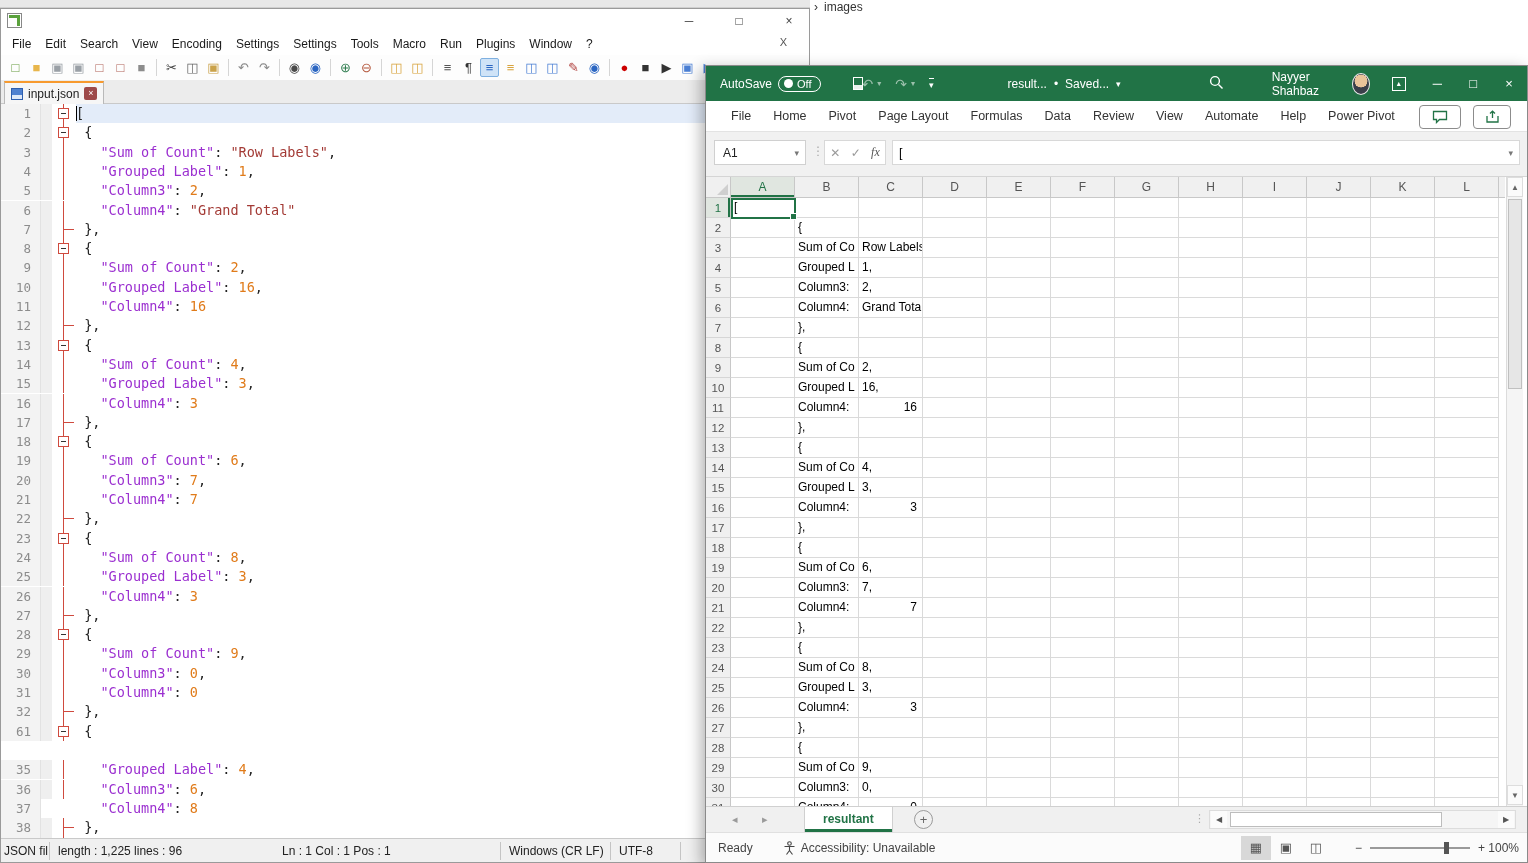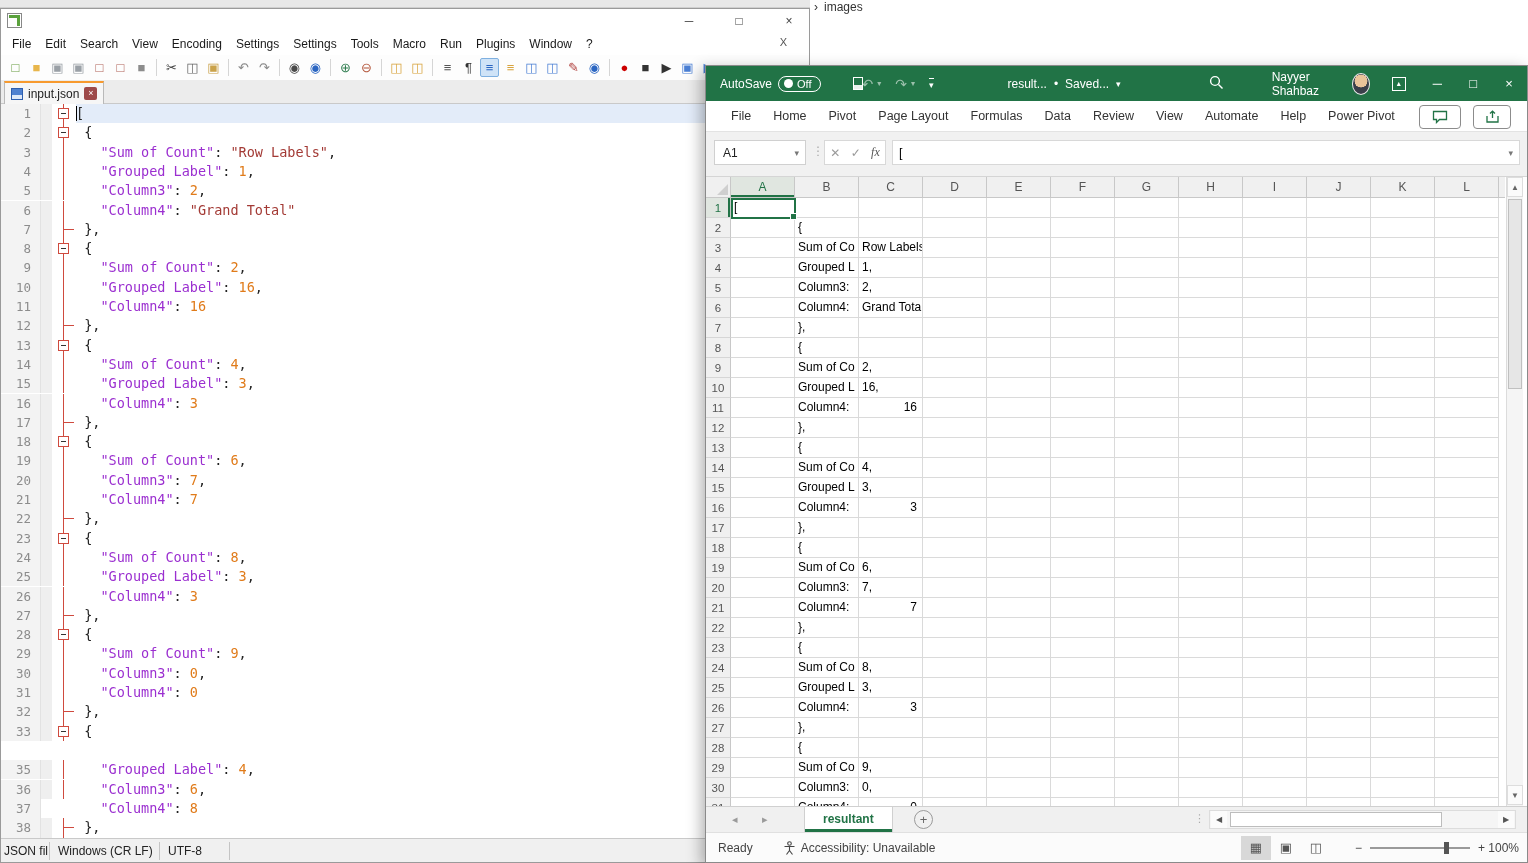--- a/index.html
+++ b/index.html
@@ -485,21 +485,21 @@
       <div class="np-line" style="top: 598.3px;">
         <span class="np-ln">32</span>
         <span class="np-bm"></span>
         <span class="np-fold">
           <span class="fguide" style="position: absolute; left: 11px; top: 0px; width: 1px; height: 100%; background: rgb(207, 74, 62);"></span>
           <span class="ftick"></span>
         </span>
         <span class="np-code"><span class="p"> },</span></span>
       </div>
       <div class="np-line" style="top: 617.6px;">
-        <span class="np-ln">33</span>
+        <span class="np-ln">61</span>
         <span class="np-bm"></span>
         <span class="np-fold">
           <span class="fguide" style="position: absolute; left: 11px; top: 0px; width: 1px; height: 100%; background: rgb(207, 74, 62);"></span>
           <span class="fbox"></span>
         </span>
         <span class="np-code"><span class="p"> {</span></span>
       </div>
       <div class="np-line" style="top: 656.2px;">
         <span class="np-ln">35</span>
         <span class="np-bm"></span>
@@ -537,20 +537,24 @@
         <span class="np-ln">39</span>
         <span class="np-bm"></span>
         <span class="np-fold">
           <span class="fguide" style="position: absolute; left: 11px; top: 0px; width: 1px; height: 100%; background: rgb(207, 74, 62);"></span>
         </span>
         <span class="np-code"></span>
       </div>
     </div>
   <div class="abs" id="np-status">
     <span class="np-stseg" id="st-doctype">JSON fil</span>
+    <span class="np-stseg" id="st-mid">
+      <span id="st-len">length : 1,225   lines : 96</span>
+      <span id="st-pos">Ln : 1   Col : 1   Pos : 1</span>
+    </span>
     <span class="np-stseg" id="st-eol">Windows (CR LF)</span>
     <span class="np-stseg" id="st-enc">UTF-8</span>
   </div>
 </div>
 
 <div class="abs" id="xl">
   <div class="abs" id="xl-title">
     <span id="xl-autosave">
       <span>AutoSave</span>
       <span id="xl-as-pill">

